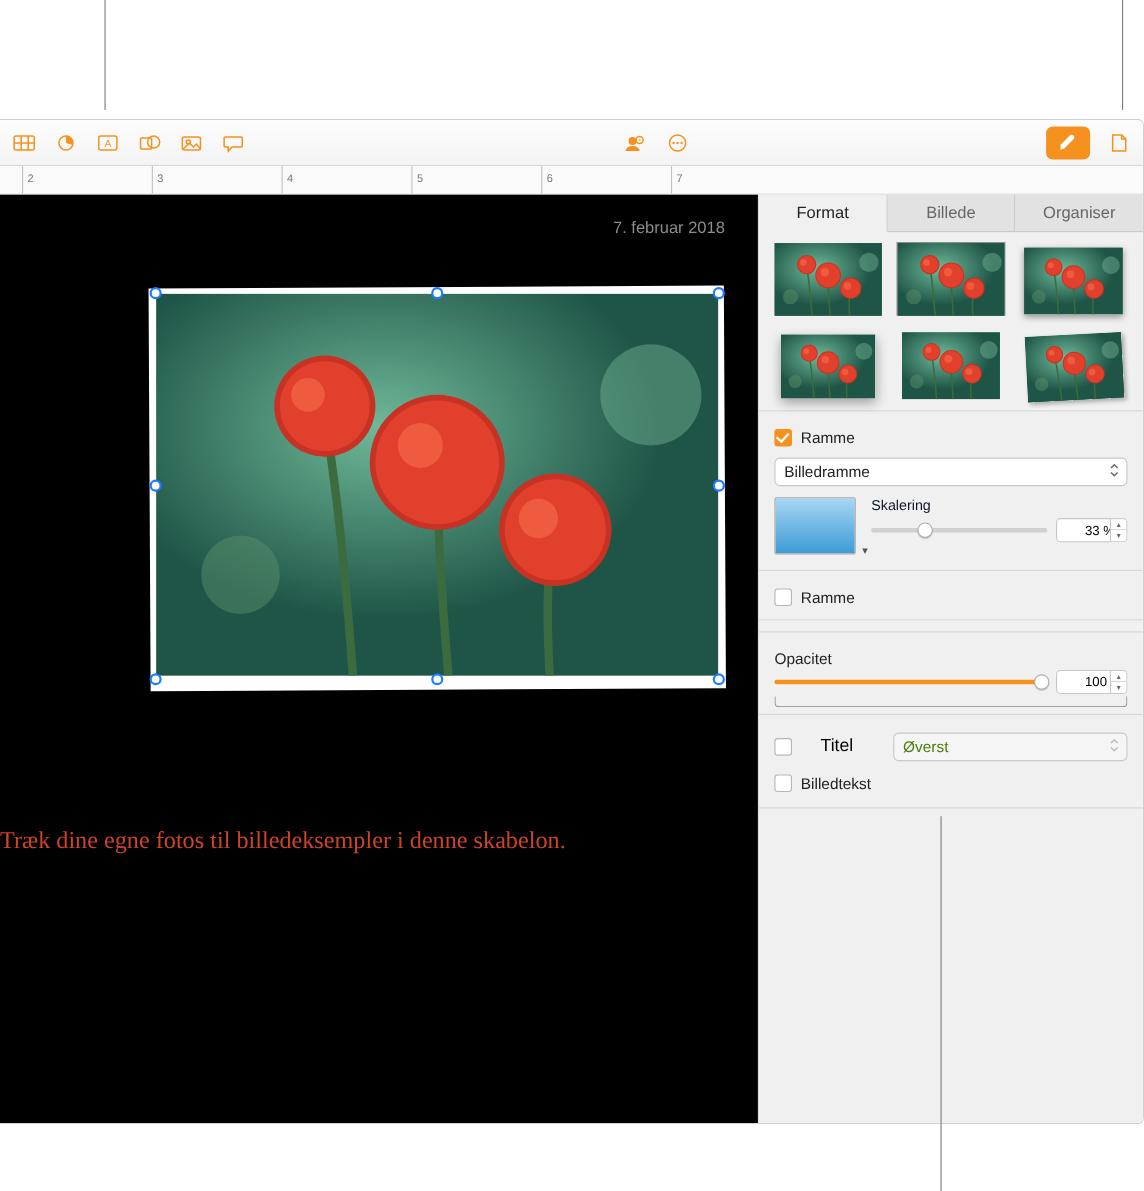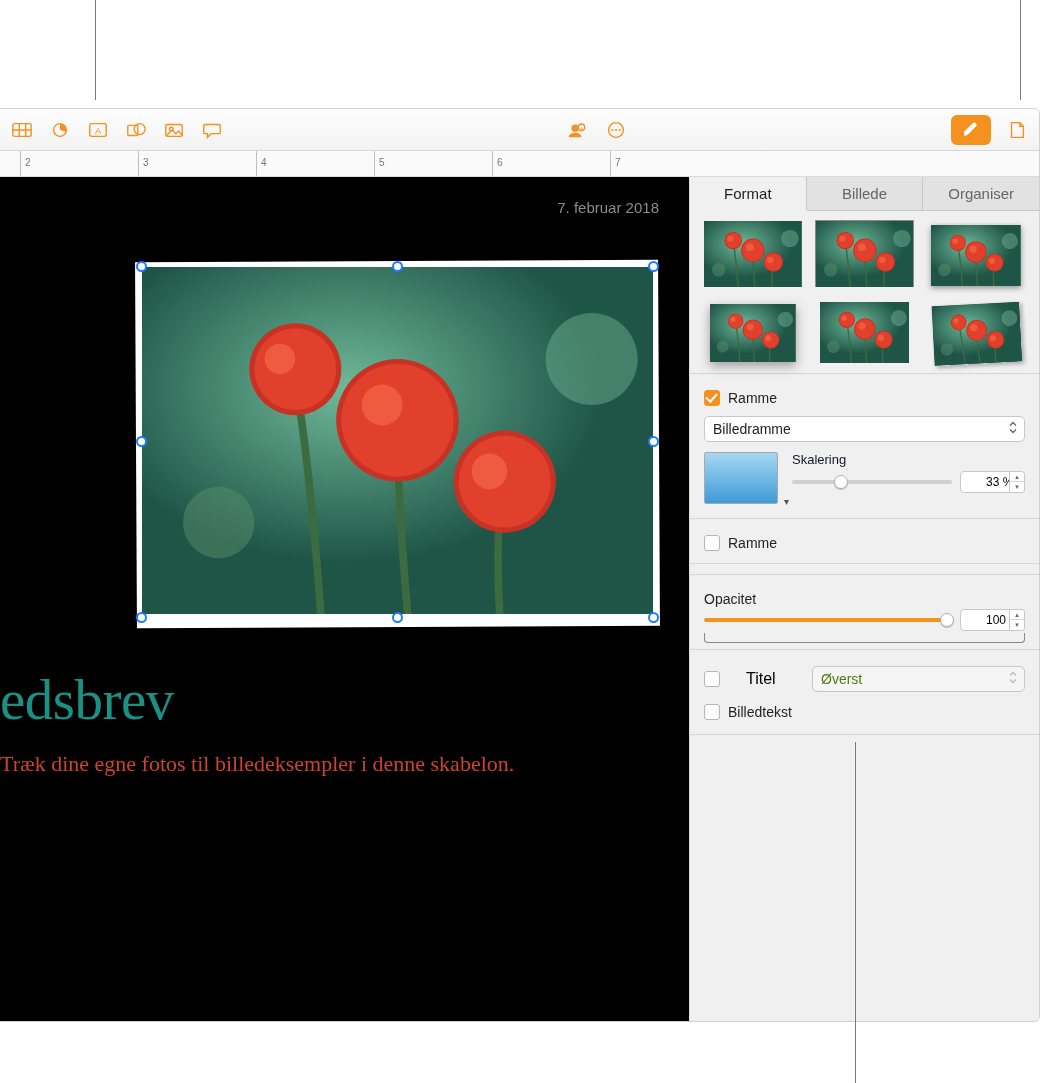--- a/index.html
+++ b/index.html
@@ -250,21 +250,20 @@
           <div class="handle h-tl"></div>
           <div class="handle h-t"></div>
           <div class="handle h-tr"></div>
           <div class="handle h-l"></div>
           <div class="handle h-r"></div>
           <div class="handle h-bl"></div>
           <div class="handle h-b"></div>
           <div class="handle h-br"></div>
         </div>
 
-        <div class="headline">edsbrev</div>
         <div class="subtext">Træk dine egne fotos til billedeksempler i denne skabelon.</div>
       </div>
 
       <div class="sidebar">
         <div class="tabs">
           <div class="tab active">Format</div>
           <div class="tab">Billede</div>
           <div class="tab">Organiser</div>
         </div>
 

